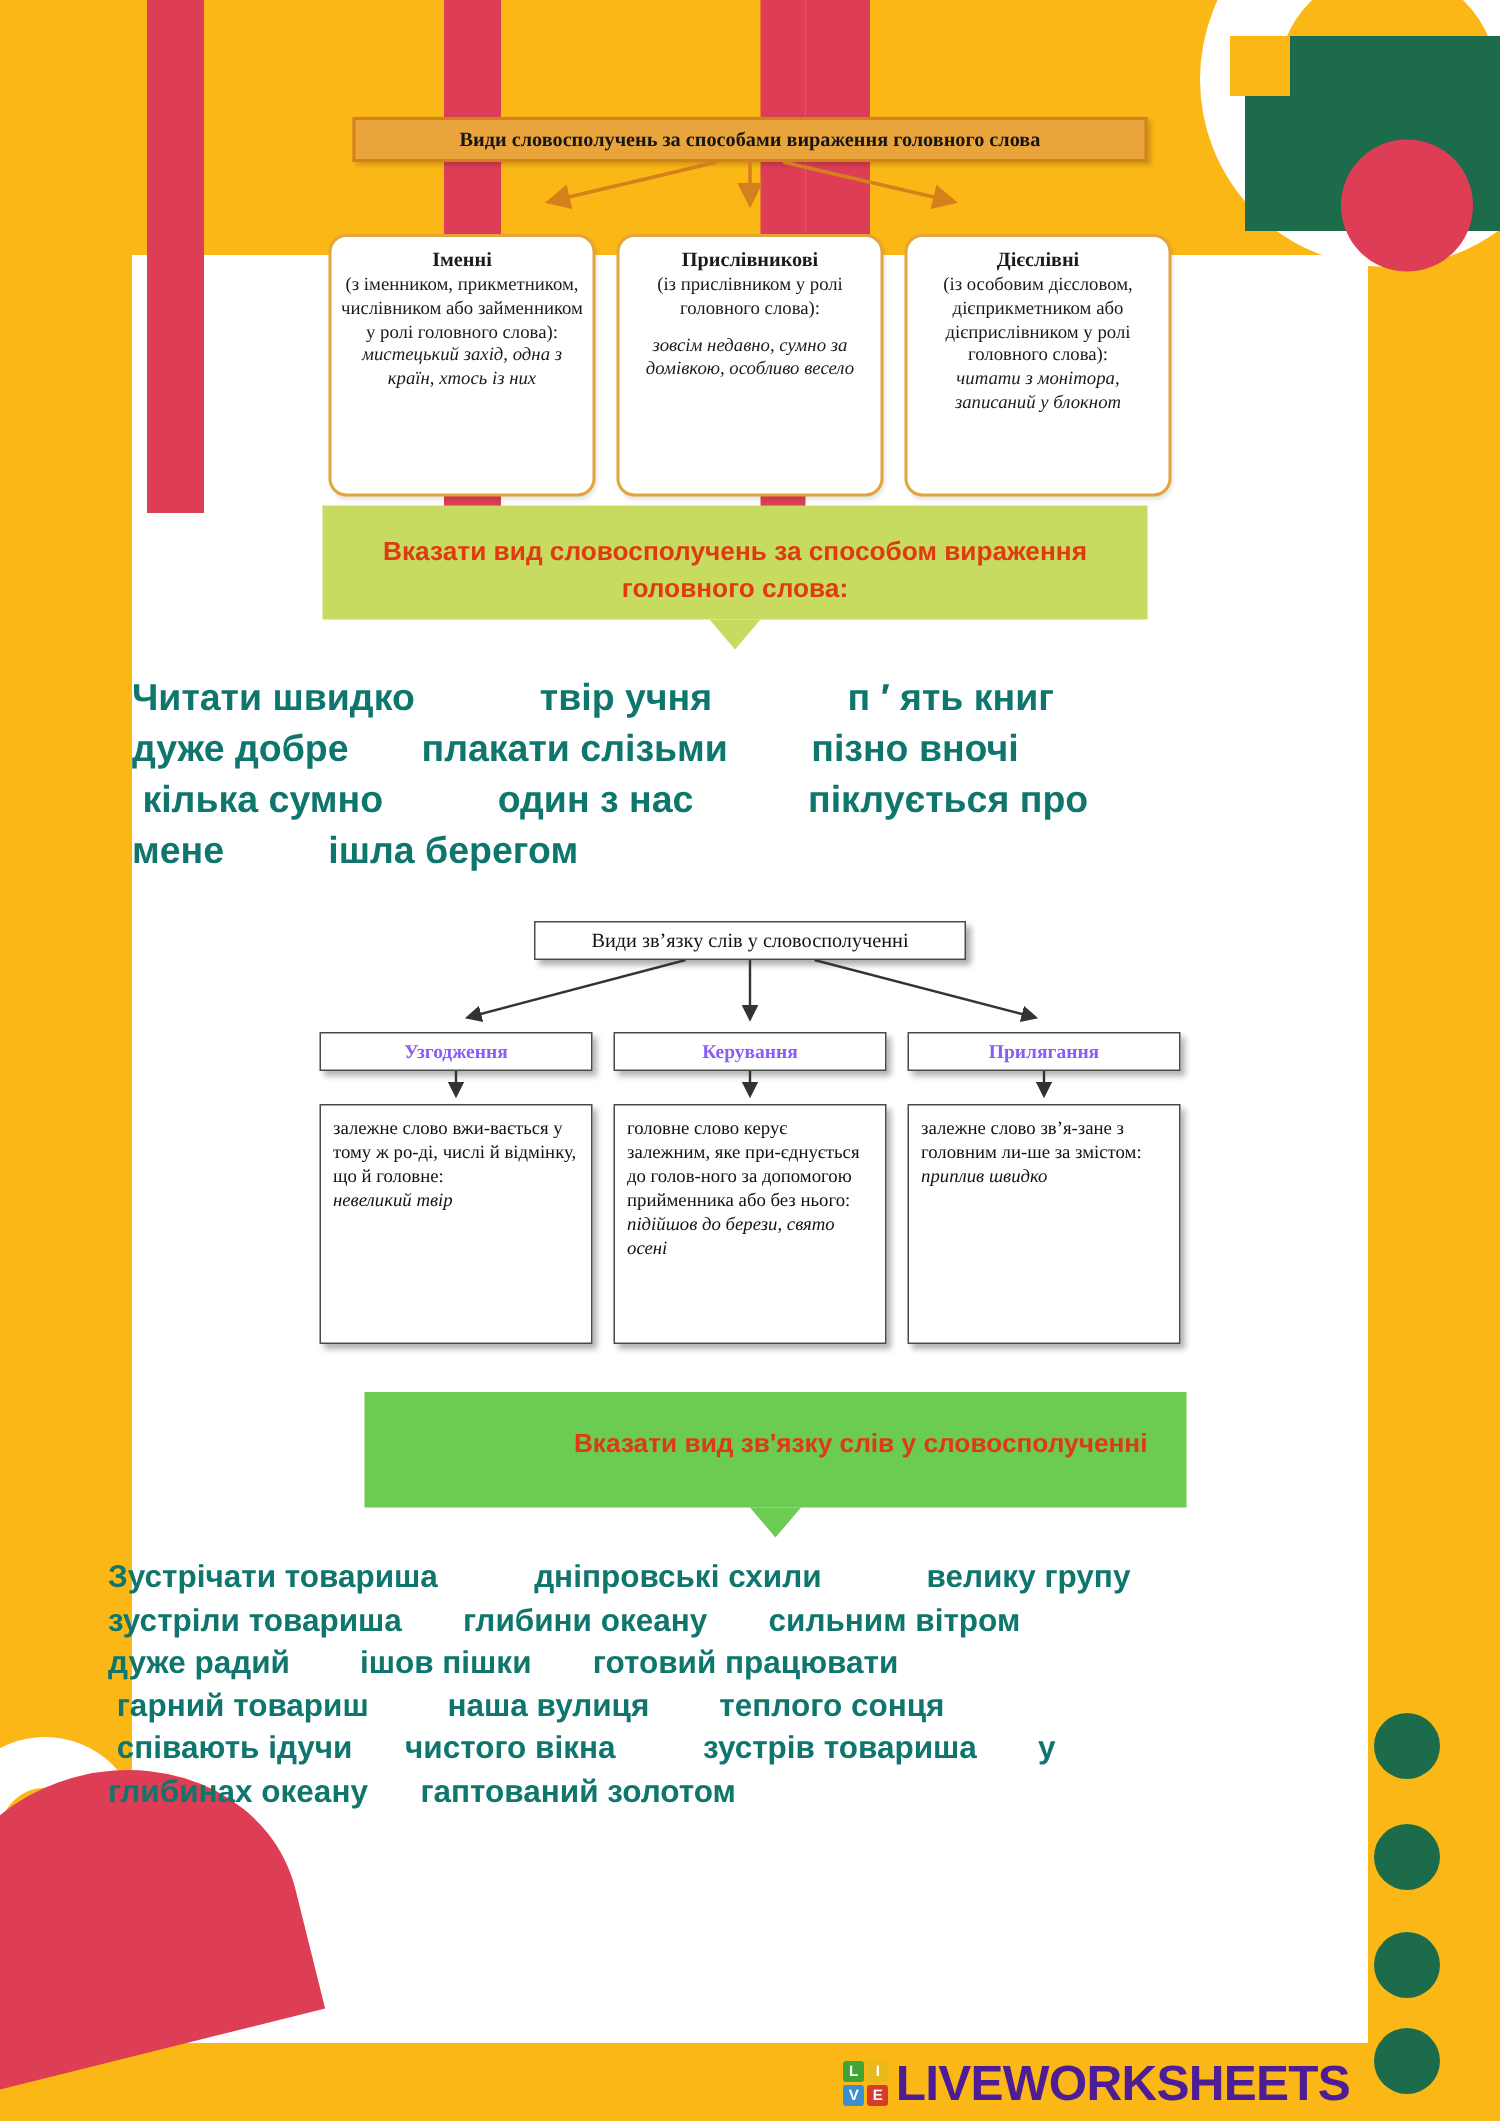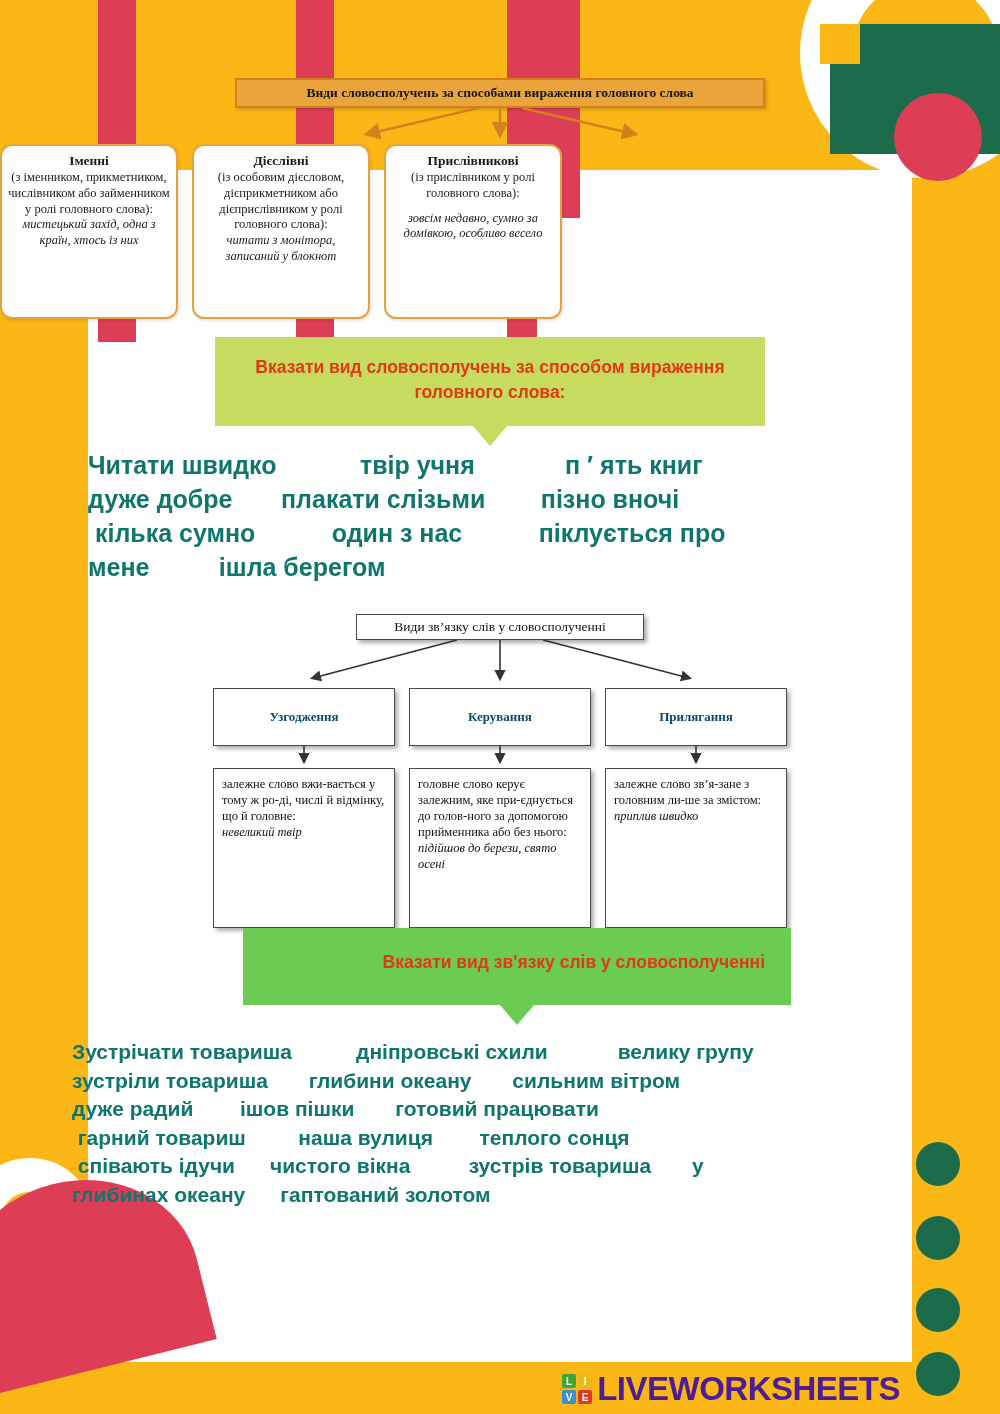--- a/index.html
+++ b/index.html
@@ -65,21 +65,21 @@
     width:530px; margin:0 auto;
     background:#E9A43C; border:2px solid #D4801C;
     padding:5px 8px; text-align:center;
     font-family:"Liberation Serif", serif;
     font-weight:bold; font-size:13.5px; color:#161616;
     box-shadow: 2px 2px 3px rgba(0,0,0,.18);
   }
   .d1-arrows { position:relative; height:36px; width:580px; margin:0 auto; }
   .d1-arrows svg { position:absolute; left:0; top:0; }
 
-  .d1-boxes { display:flex; gap:14px; }
+  .d1-boxes { display:flex; justify-content:center; gap:14px;margin-top:12px; }
   .d1-box {
     width:178px; min-height:175px;
     border:2.5px solid #E3A43B; border-radius:12px;
     background:#ffffff; padding:6px 6px 8px;
     text-align:center;
     font-family:"Liberation Serif", serif;
     font-size:12.5px; color:#1a1a1a; line-height:1.26;
     box-shadow: 1px 2px 3px rgba(0,0,0,.10);
   }
   .d1-box .hd { font-weight:bold; font-size:13.5px; display:block; margin-bottom:1px; }
@@ -93,21 +93,21 @@
     color:#E03A12; font-weight:bold;
     font-family:"Liberation Sans", sans-serif;
     line-height:1.45;
   }
   .banner .tip {
     width:0; height:0; margin:0 auto;
     border-left:17px solid transparent;
     border-right:17px solid transparent;
   }
   #banner1 { left:215px; top:337px; width:550px; }
-  #banner1 .body { background:#C6DB5F; text-align:center; font-size:17.5px; padding:18px 34px 20px; }
+  #banner1 .body { background:#C6DB5F; text-align:center; font-size:17.5px; padding:18px 34px 7px; }
   #banner1 .tip  { border-top:20px solid #C6DB5F; }
   #banner2 { left:243px; top:928px; width:548px; }
   #banner2 .body { background:#6CCB52; text-align:right; font-size:17.5px; padding:22px 26px 30px; }
   #banner2 .tip  { border-top:20px solid #6CCB52; }
 
   
   .wordlist {
     position:absolute;
     color:#0f766e; font-weight:bold;
     font-family:"Liberation Sans", sans-serif;
@@ -125,23 +125,23 @@
     padding:4px 8px; text-align:center;
     font-family:"Liberation Serif", serif;
     font-size:13.5px; color:#111;
     box-shadow: 3px 3px 4px rgba(0,0,0,.32);
   }
   .d2-arrows { position:relative; height:48px; width:590px; margin:0 auto; }
   .d2-arrows svg { position:absolute; left:0; top:0; }
   .d2-heads { display:flex; justify-content:center; gap:14px; }
   .d2-head {
     width:182px; background:#fff; border:1.5px solid #4a4a4a;
-    padding:20px 4px; text-align:center;
+    padding:4px 4px; text-align:center;
     font-family:"Liberation Serif", serif; font-weight:bold;
-    font-size:13px; color:#0c4a6e;
+    font-size:13px; color:#8b5cf6;
     box-shadow: 3px 3px 4px rgba(0,0,0,.30);
   }
   .d2-stems { position:relative; height:22px; width:590px; margin:0 auto; }
   .d2-stems svg { position:absolute; left:0; top:0; }
   .d2-bodies { display:flex; justify-content:center; gap:14px; align-items:flex-end; }
   .d2-body {
     width:182px; min-height:160px;
     background:#fff; border:1.5px solid #4a4a4a;
     padding:7px 8px;
     font-family:"Liberation Serif", serif;
@@ -217,29 +217,29 @@
         </svg>
       </div>
 
       <div class="d1-boxes">
         <div class="d1-box">
           <span class="hd">Іменні</span>
           <span>(з іменником, прикметником, числівником або займенником у ролі головного слова):</span>
           <span class="ex">мистецький захід, одна з країн, хтось із них</span>
         </div>
         <div class="d1-box">
-          <span class="hd">Дієслівні</span>
-          <span>(із особовим дієсловом, дієприкметником або дієприслівником у ролі головного слова):</span>
-          <span class="ex">читати з монітора, записаний у блокнот</span>
-        </div>
-        <div class="d1-box">
           <span class="hd">Прислівникові</span>
           <span>(із прислівником у ролі головного слова):</span>
           <span class="gap"></span>
           <span class="ex">зовсім недавно, сумно за домівкою, особливо весело</span>
+        </div>
+        <div class="d1-box">
+          <span class="hd">Дієслівні</span>
+          <span>(із особовим дієсловом, дієприкметником або дієприслівником у ролі головного слова):</span>
+          <span class="ex">читати з монітора, записаний у блокнот</span>
         </div>
       </div>
     </section>
 
     <div class="banner" id="banner1">
       <div class="body">Вказати вид словосполучень за способом вираження головного слова:</div>
       <div class="tip"></div>
     </div>
 
     <div class="wordlist" id="list1">

